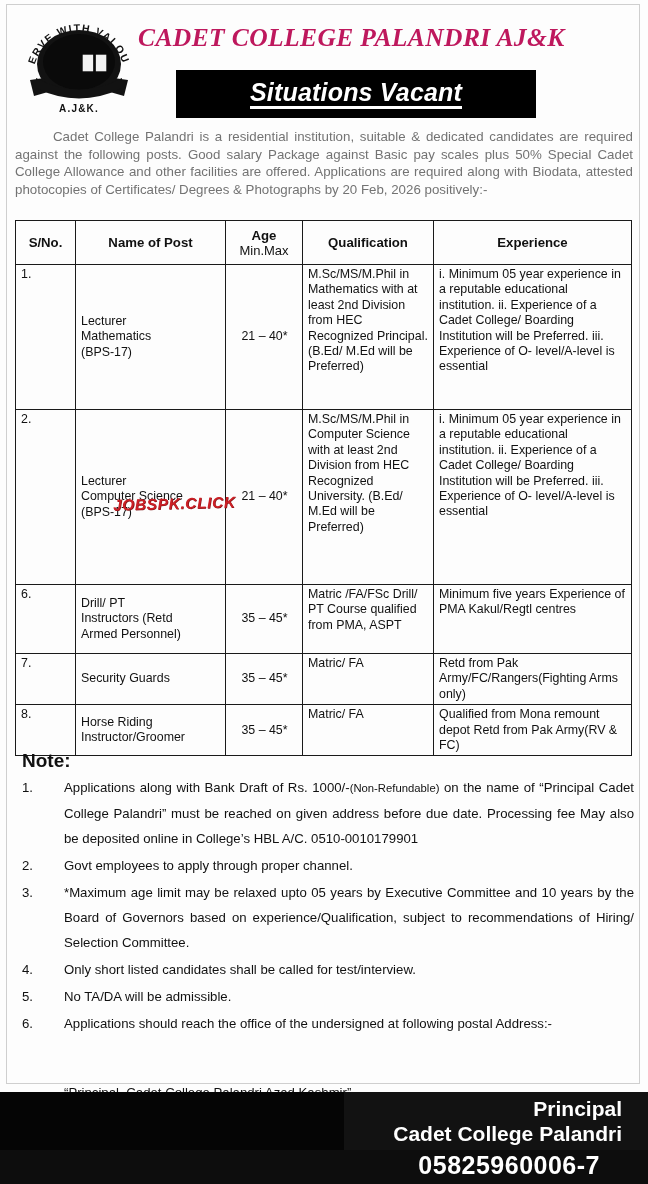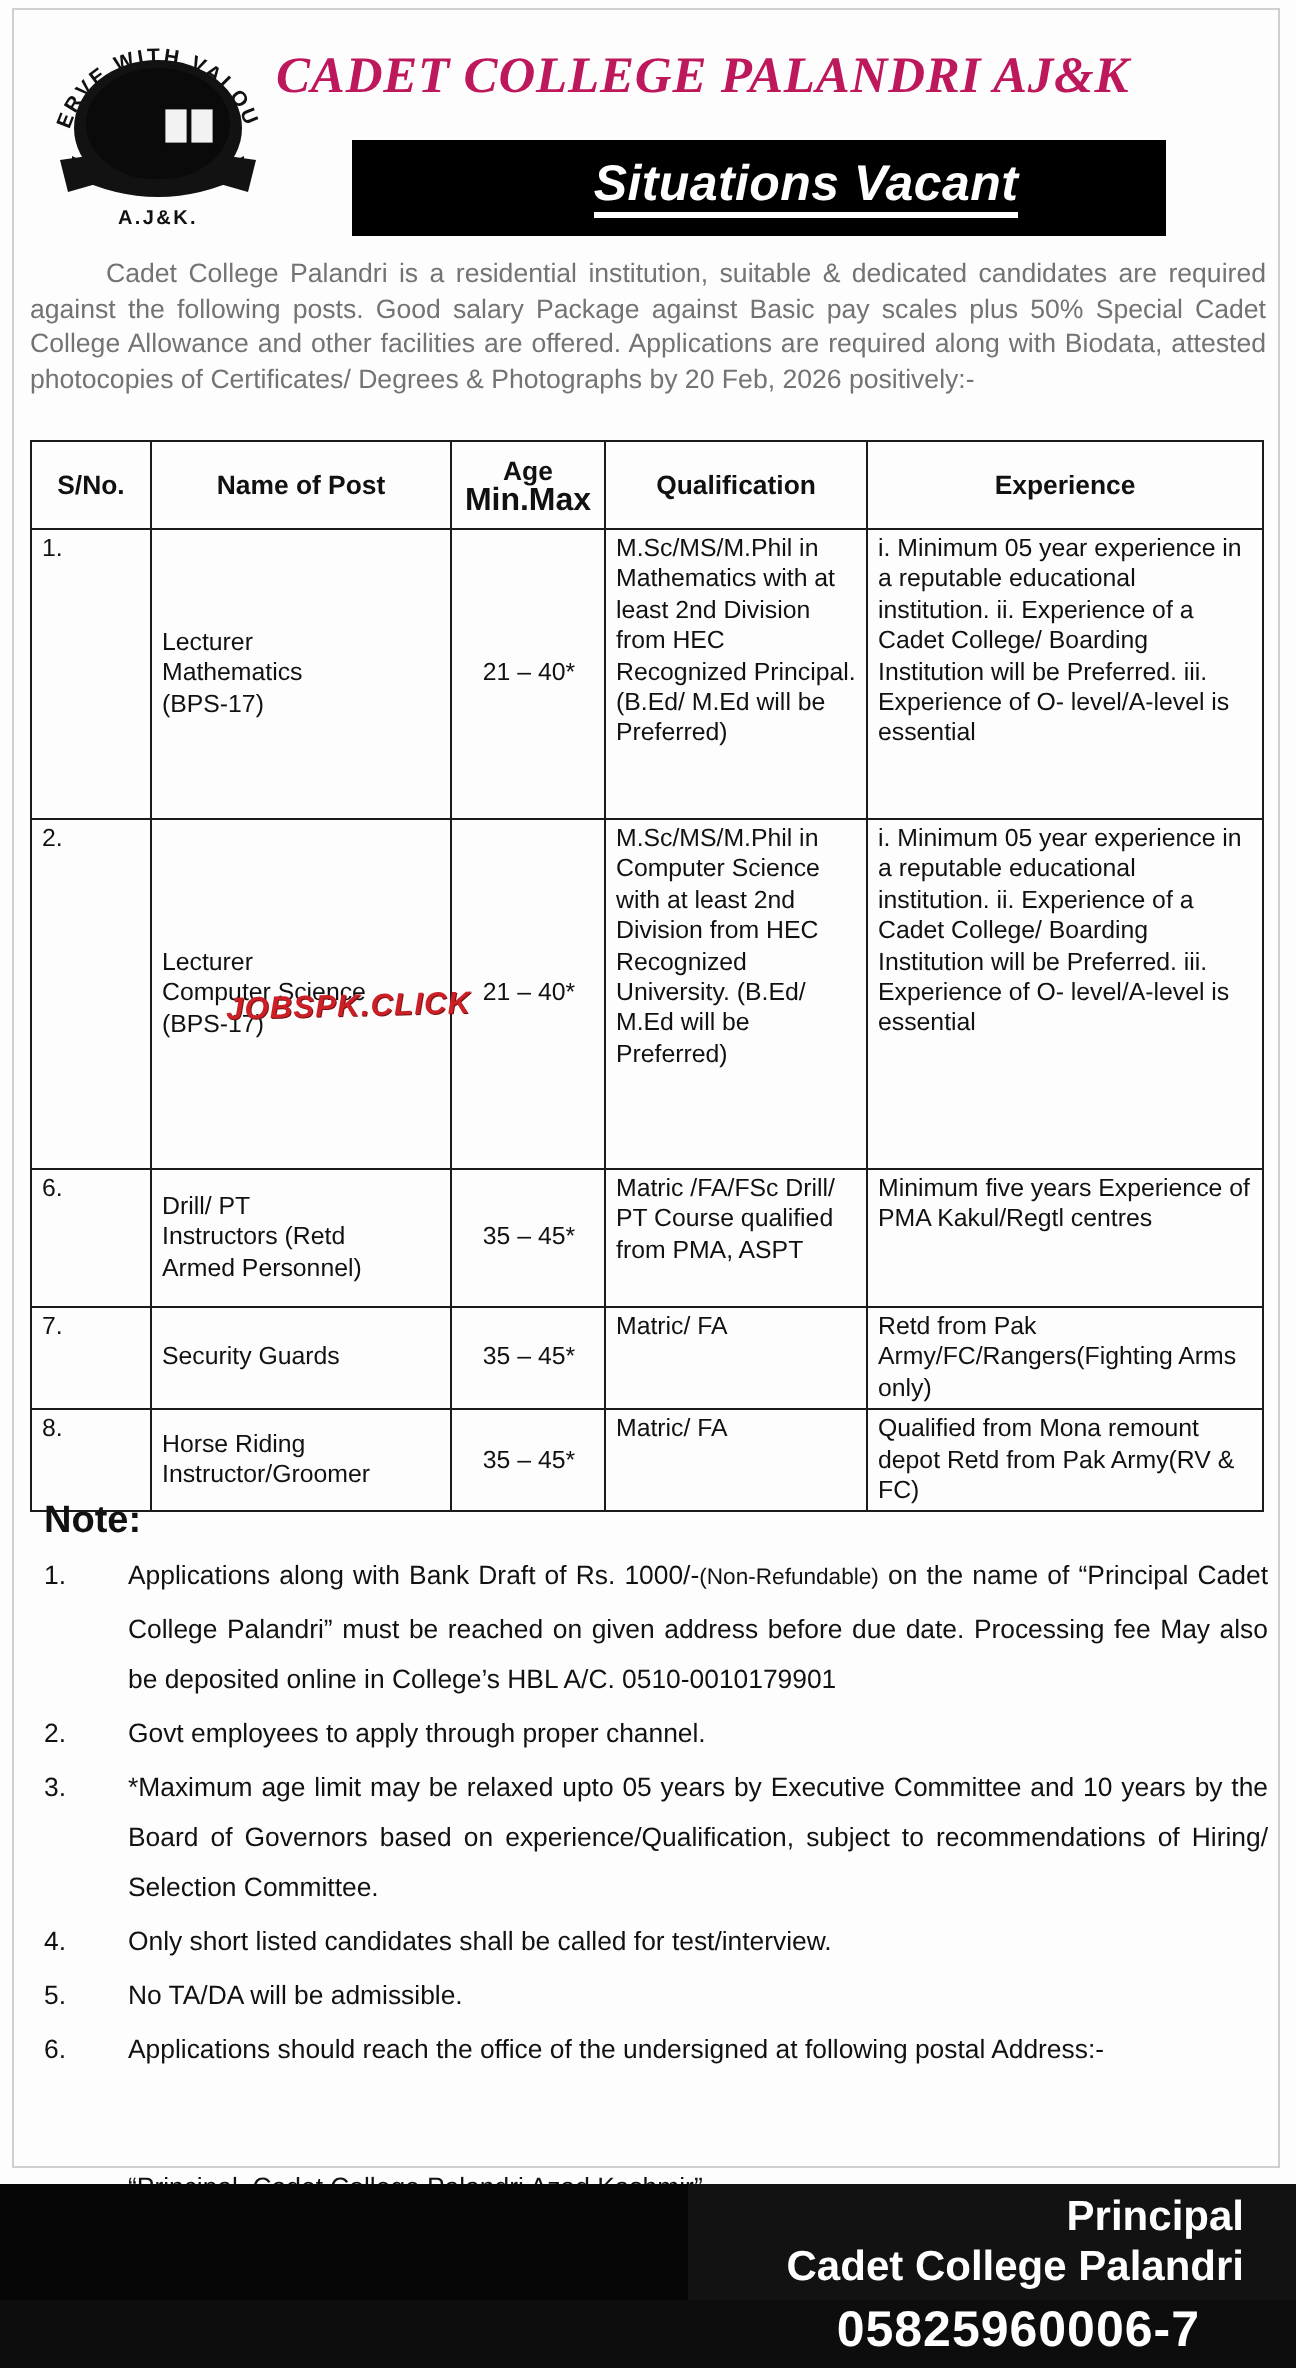--- a/index.html
+++ b/index.html
@@ -60,21 +60,20 @@
   .vacant-banner {
     position: absolute;
     left: 176px;
     top: 70px;
     width: 360px;
     height: 48px;
     background: #000;
     display: flex;
     align-items: center;
     justify-content: center;
-    padding-left: 47px;
   }
   .vacant-banner span {
     color: #fff;
     font-family: "Liberation Sans", sans-serif;
     font-weight: bold;
     font-style: italic;
     font-size: 25px;
     letter-spacing: 0.2px;
     border-bottom: 3px solid #fff;
     padding-bottom: 1px;
@@ -116,22 +115,22 @@
   .tbl thead th {
     text-align: center;
     vertical-align: middle;
     font-weight: bold;
     font-size: 13.2px;
     height: 41px;
     padding: 1px 2px;
   }
   .th-sub {
     display: block;
-    font-size: 16px;
-    font-weight: bold;
+    font-size: 13px;
+    font-weight: normal;
     line-height: 13px;
   }
   .c-sno   { width: 55px; text-align: left; padding-left: 6px; }
   .c-post  { width: 145px; font-weight: bold; }
   .c-age   { width: 72px; text-align: center; }
   .c-qual  { width: 126px; }
   .c-exp   { width: auto; }
 
   .tbl td.c-post  { vertical-align: middle; }
   .tbl td.c-age   { vertical-align: middle; }

